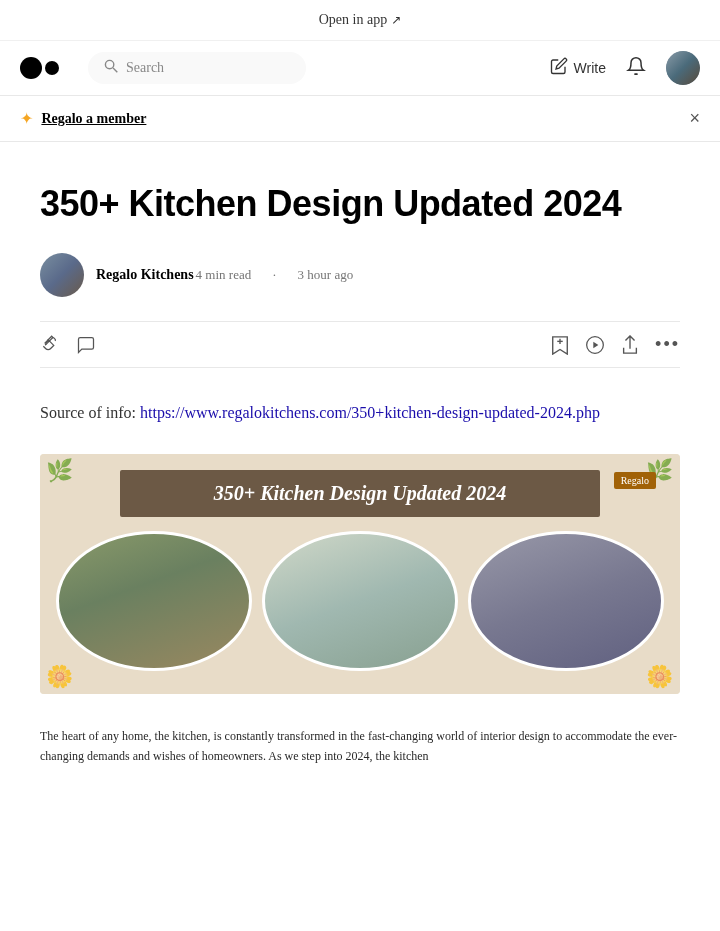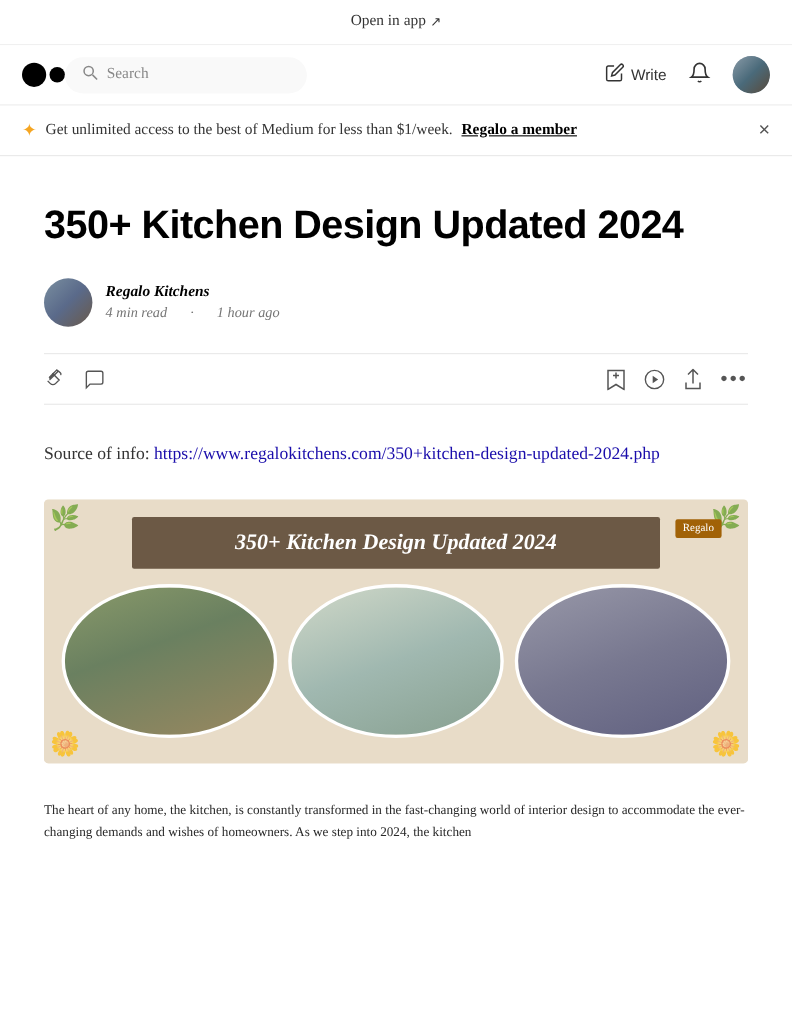--- a/index.html
+++ b/index.html
@@ -22,21 +22,21 @@
       align-items: center;
       gap: 4px;
     }
 
     
     .navbar {
       display: flex;
       align-items: center;
       padding: 10px 20px;
       border-bottom: 1px solid #e8e8e8;
-      gap: 0;
+      gap: 29px;
     }
     .logo-dots {
       display: flex;
       gap: 3px;
       align-items: center;
     }
     .logo-dot-large {
       width: 22px;
       height: 22px;
       background: #000;
@@ -169,23 +169,22 @@
     }
     .author-avatar {
       width: 44px;
       height: 44px;
       border-radius: 50%;
       background: linear-gradient(135deg, #7a8fa0, #5a6a8a);
       flex-shrink: 0;
     }
     .author-info {
       display: flex;
-      flex-direction: column;
+      flex-direction: row;
       gap: 2px;
-      font-style: italic;
     }
     .author-name {
       font-size: 14px;
       font-weight: 600;
       color: #000;
     }
     .author-meta {
       font-size: 13px;
       color: #757575;
       display: flex;
@@ -378,38 +377,37 @@
 
     <div class="avatar-circle">
       <div class="avatar-img" style="background: linear-gradient(135deg, #8a9ba8 0%, #4a6a7a 50%, #5a4a3a 100%);"></div>
     </div>
   </div>
 </nav>
 
 <div class="banner">
   <div class="banner-content">
     <span class="banner-star">✦</span>
-    <span>Get unlimited access to the best of Medium for less than $1/week.</span>
     <span class="banner-link">Regalo a member</span>
   </div>
   <button class="banner-close">×</button>
 </div>
 
 <div class="article-container">
 
   <h1 class="article-title">350+ Kitchen Design Updated 2024</h1>
 
   <div class="author-row">
     <div class="author-avatar" style="background: linear-gradient(135deg, #7a8fa0 0%, #5a6a8a 50%, #6a5a4a 100%);"></div>
     <div class="author-info">
       <span class="author-name">Regalo Kitchens</span>
       <div class="author-meta">
         <span>4 min read</span>
         <span class="author-meta-dot">·</span>
-        <span>1 hour ago</span>
+        <span>3 hour ago</span>
       </div>
     </div>
   </div>
 
   <div class="action-bar">
     <div class="action-bar-left">
       <button class="action-btn">
         <svg width="20" height="20" viewBox="0 0 24 24" fill="none" stroke="#555" stroke-width="1.5">
           <path d="M14.5 3.5c.28-.28.65-.44 1.04-.44.39 0 .77.16 1.05.44l1.41 1.41c.28.28.44.65.44 1.04 0 .39-.16.77-.44 1.05"></path>
           <path d="M9 6.5l5-5 1.5 1.5-5 5"></path>

